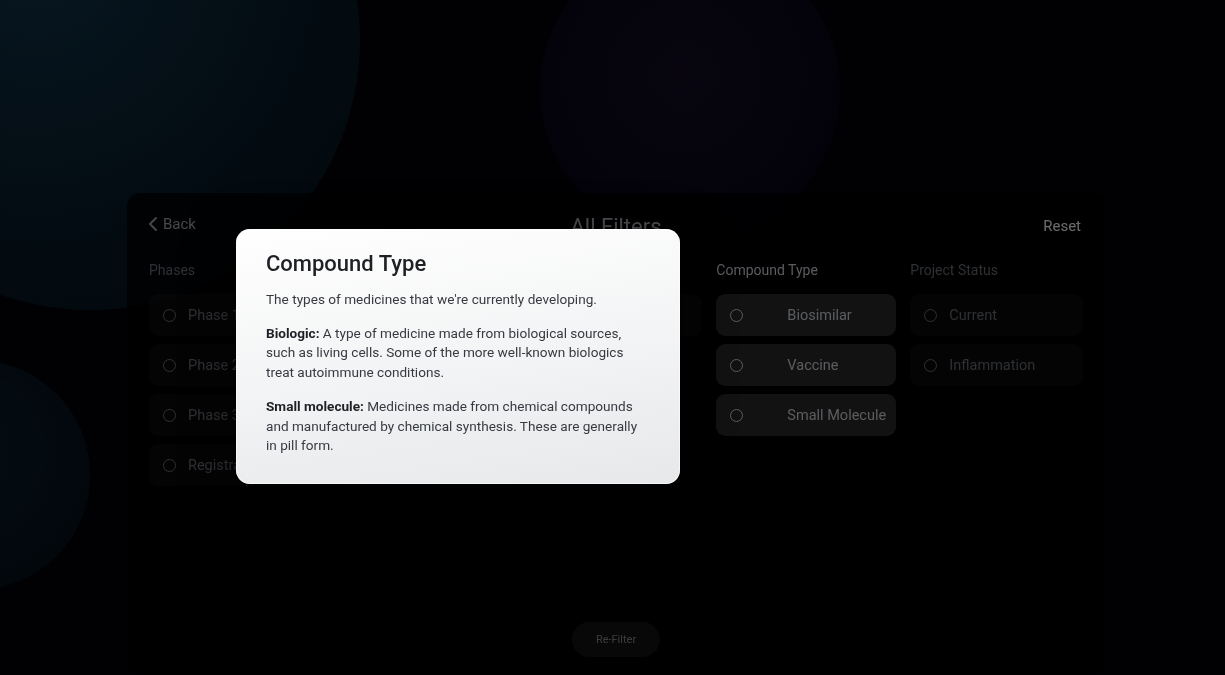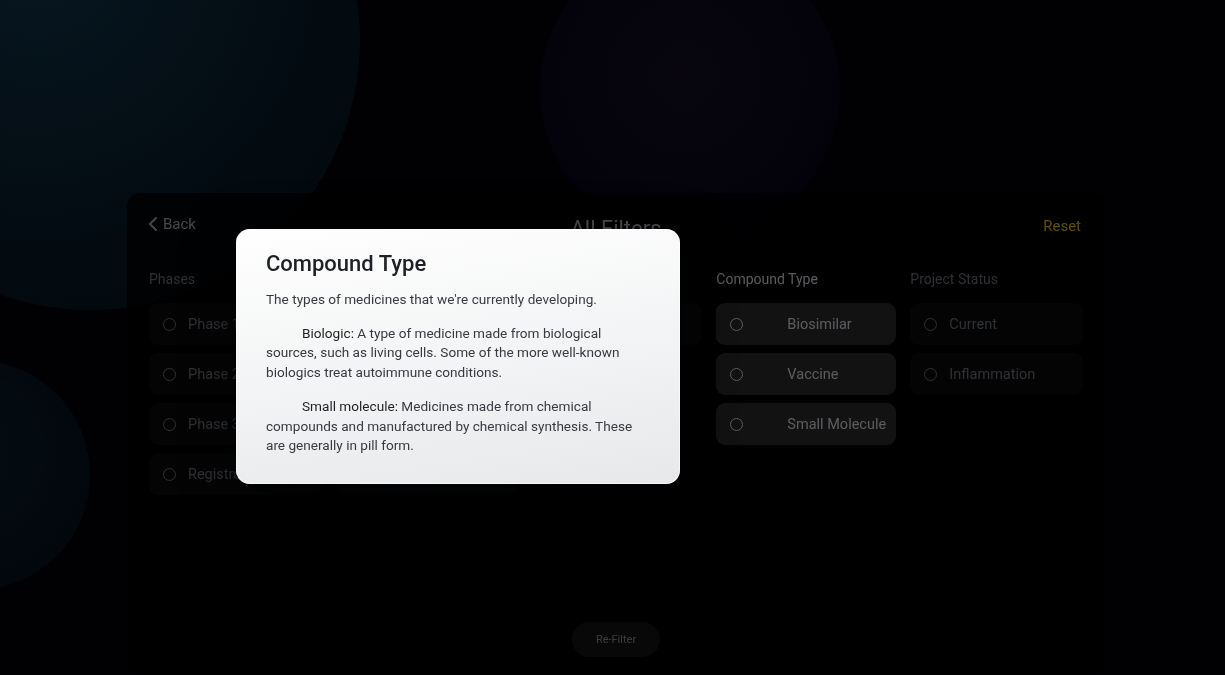--- a/index.html
+++ b/index.html
@@ -3,44 +3,44 @@
 <meta charset="utf-8">
 <style>
   *{box-sizing:border-box;margin:0;padding:0;font-family:-apple-system,BlinkMacSystemFont,'Segoe UI',Roboto,Helvetica,Arial,sans-serif;}
   html,body{width:1225px;height:675px;overflow:hidden;background:#000;}
   .bg{position:absolute;inset:0;background:#03040a;overflow:hidden;}
   .blob1{position:absolute;left:-180px;top:-230px;width:540px;height:540px;border-radius:50%;background:radial-gradient(circle at 40% 35%,#14405a 0%,#0a2233 55%,#06121c 100%);opacity:.85;}
   .blob2{position:absolute;left:-140px;top:360px;width:230px;height:230px;border-radius:50%;background:radial-gradient(circle at 45% 40%,#123b55 0%,#0a2233 60%,#05111a 100%);opacity:.55;}
   .blob3{position:absolute;left:540px;top:-60px;width:300px;height:300px;border-radius:50%;background:radial-gradient(circle at 48% 45%,#17102c 0%,#0c0820 60%,#050316 100%);opacity:.8;}
 
   .panel{position:absolute;left:127px;top:193px;width:978px;height:482px;background:rgba(0,0,0,.78);border-radius:14px;padding:18px 22px 20px 22px;color:#cfd2da;}
-  .panel-head{display:flex;align-items:flex-end;justify-content:center;position:relative;height:30px;margin-bottom:30px;}
+  .panel-head{display:flex;align-items:center;justify-content:center;position:relative;height:30px;margin-bottom:21px;}
   .back{position:absolute;left:-10px;top:0;display:flex;align-items:center;gap:6px;color:#a9adb5;font-size:15px;cursor:pointer;padding:4px 10px;}
   .back svg{width:8px;height:14px;}
   .title{color:#b9bdc5;font-size:22px;font-weight:400;}
-  .reset{position:absolute;right:-6px;top:2px;color:#eab308;font-size:15px;cursor:pointer;padding:4px 8px;}
+  .reset{position:absolute;right:-6px;top:2px;color:#ffffff;font-size:15px;cursor:pointer;padding:4px 8px;}
 
   .cols{display:flex;gap:14px;}
   .col{width:180px;}
   .col-label{color:#6f737c;font-size:14px;font-weight:400;margin-bottom:16px;white-space:nowrap;}
   .col.active .col-label{color:#d5d8df;}
 
   .chip{display:flex;align-items:center;gap:12px;height:42px;padding:0 14px;border-radius:9px;background:rgba(255,255,255,.045);color:#6e7279;font-size:14.5px;margin-bottom:8px;cursor:pointer;white-space:nowrap;}
   .chip .ring{width:13px;height:13px;border-radius:50%;border:1.5px solid #6e7279;flex:0 0 auto;}
   .col.active .chip{background:rgba(255,255,255,.17);color:#d8dbe1;gap:44px;}
   .col.active .chip .ring{border-color:#d8dbe1;}
 
   .refilter{position:absolute;left:50%;bottom:18px;transform:translateX(-50%);background:rgba(255,255,255,.08);color:#8c9098;border:none;border-radius:22px;padding:11px 24px;font-size:11px;cursor:pointer;}
 
   .overlay{position:absolute;inset:0;background:rgba(0,0,0,.58);}
   .pop{position:absolute;left:236px;top:229px;width:444px;background:linear-gradient(172deg,#ffffff 0%,#f2f3f4 55%,#e6e8ea 100%);border-radius:14px;padding:22px 30px 28px 30px;color:#2c2d33;box-shadow:0 10px 50px rgba(0,0,0,.55),0 0 0 1px rgba(255,255,255,.6) inset;}
   .pop h2{font-size:22px;font-weight:500;color:#1f2025;margin-bottom:14px;}
   .pop p{font-size:13.6px;line-height:1.45;color:#383a41;margin-bottom:14px;}
   .pop p:last-child{margin-bottom:0;}
-  .pop b{font-weight:400;color:#1f2025;margin-left:36px;}
+  .pop b{font-weight:700;color:#1f2025;}
 </style>
 </head>
 <body>
 
 <div class="bg">
   <div class="blob1"></div>
   <div class="blob2"></div>
   <div class="blob3"></div>
 
   <div class="panel">

